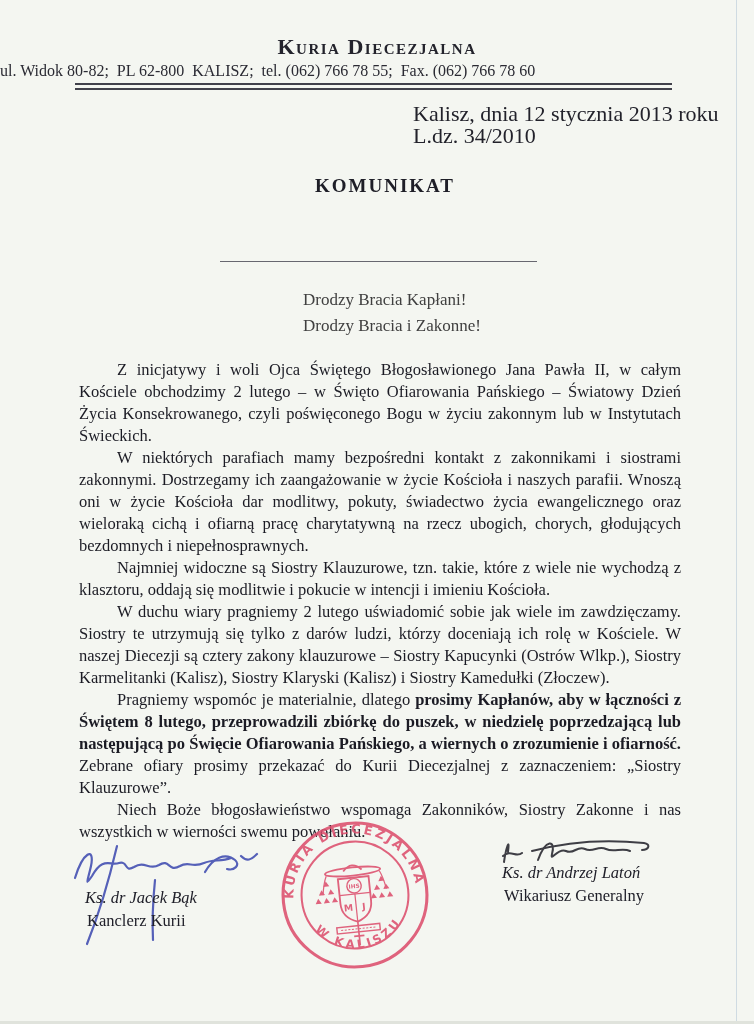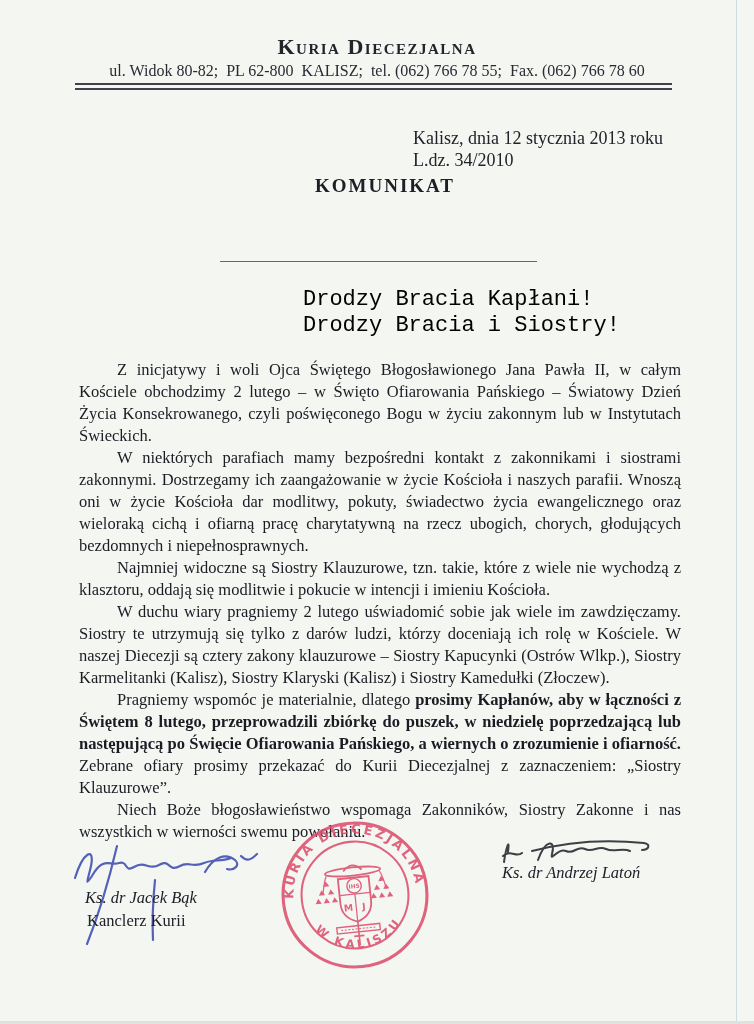--- a/index.html
+++ b/index.html
@@ -15,52 +15,52 @@
   
   .org-name {
     position:absolute; top:34px; left:0; width:100%;
     text-align:center;
     font-variant:small-caps;
     font-weight:bold; font-size:22px; letter-spacing:1.5px;
     color:#23232c;
   }
   .address-line {
     position:absolute; top:62px; left:0; width:100%;
-    text-align:center; font-size:16px; white-space:pre;
+    text-align:left; font-size:16px; white-space:pre;
     color:#2a2a33;
   }
   .letterhead-rule {
     position:absolute; top:83px; left:75px; width:597px; height:3px;
     border-top:2px solid #41414b; border-bottom:2px solid #41414b;
   }
   
   .dateline {
     position:absolute; top:103px; left:413px;
-    font-size:18px; line-height:22px; color:#22222b;margin-top:24px;
+    font-size:22px; line-height:22px; color:#22222b;
   }
   
   .letter-title {
     position:absolute; top:175px; left:0; width:100%;
     text-align:center; font-weight:bold; font-size:19px; letter-spacing:2px;
     color:#1e1e27;
     padding-left:8px;
   }
   .letter-subtitle {
     position:absolute; top:211px; left:0; width:100%;
     text-align:center; font-weight:bold; font-size:15.5px; letter-spacing:0.6px;
     color:#1e1e27;
   }
   .subtitle-rule {
     position:absolute; top:261px; left:220px; width:317px;
     border-top:1.5px solid #676770;
   }
   
   .salutation {
     position:absolute; top:287px; left:303px;
-    font-size:22px; line-height:26px; color:#000000;font-family:Liberation Mono, monospace;
+    font-size:17px; line-height:26px; color:#404040;
   }
   
   .letter-body {
     position:absolute; top:359px; left:79px; width:602px;
     font-size:16.5px; line-height:22px;
     text-align:justify; color:#1b1b24;
   }
   .letter-body p { margin:0; text-indent:38px;font-family:Liberation Serif, serif; }
   .letter-body strong { font-weight:bold; }
   
@@ -104,21 +104,21 @@
   <div class="dateline">
     <div>Kalisz, dnia 12 stycznia 2013 roku</div>
     <div>L.dz. 34/2010</div>
   </div>
 
   <div class="letter-title">KOMUNIKAT</div>
   <div class="subtitle-rule"></div>
 
   <div class="salutation">
     <div>Drodzy Bracia Kapłani!</div>
-    <div>Drodzy Bracia i Siostry!</div>
+    <div>Drodzy Bracia i Zakonne!</div>
   </div>
 
   <div class="letter-body">
     <p>Z inicjatywy i woli Ojca Świętego Błogosławionego Jana Pawła II, w całym Kościele obchodzimy 2 lutego – w Święto Ofiarowania Pańskiego – Światowy Dzień Życia Konsekrowanego, czyli poświęconego Bogu w życiu zakonnym lub w Instytutach Świeckich.</p>
     <p>W niektórych parafiach mamy bezpośredni kontakt z zakonnikami i siostrami zakonnymi. Dostrzegamy ich zaangażowanie w życie Kościoła i naszych parafii. Wnoszą oni w życie Kościoła dar modlitwy, pokuty, świadectwo życia ewangelicznego oraz wieloraką cichą i ofiarną pracę charytatywną na rzecz ubogich, chorych, głodujących bezdomnych i niepełnosprawnych.</p>
     <p>Najmniej widoczne są Siostry Klauzurowe, tzn. takie, które z wiele nie wychodzą z klasztoru, oddają się modlitwie i pokucie w intencji i imieniu Kościoła.</p>
     <p>W duchu wiary pragniemy 2 lutego uświadomić sobie jak wiele im zawdzięczamy. Siostry te utrzymują się tylko z darów ludzi, którzy doceniają ich rolę w Kościele. W naszej Diecezji są cztery zakony klauzurowe – Siostry Kapucynki (Ostrów Wlkp.), Siostry Karmelitanki (Kalisz), Siostry Klaryski (Kalisz) i Siostry Kamedułki (Złoczew).</p>
     <p><span>Pragniemy wspomóc je materialnie, dlatego </span><strong>prosimy Kapłanów, aby w łączności z Świętem 8 lutego, przeprowadzili zbiórkę do puszek, w niedzielę poprzedzającą lub następującą po Święcie Ofiarowania Pańskiego, a wiernych o zrozumienie i ofiarność.</strong><span> Zebrane ofiary prosimy przekazać do Kurii Diecezjalnej z zaznaczeniem: „Siostry Klauzurowe”.</span></p>
     <p>Niech Boże błogosławieństwo wspomaga Zakonników, Siostry Zakonne i nas wszystkich w wierności swemu powołaniu.</p>
   </div>
@@ -139,20 +139,21 @@
 
   <svg class="sig-svg dark" width="170" height="55" viewBox="0 0 170 55">
     <g fill="none" stroke="#2b2b33" stroke-width="2" stroke-linecap="round" opacity="0.9">
       <path d="M 10,42 C 12,28 16,16 14,32 M 9,36 C 17,29 22,38 28,33"></path>
       <path d="M 44,40 C 52,18 62,20 58,34 C 56,43 64,27 72,31 C 80,35 83,25 91,29 C 99,33 104,25 112,29 C 120,33 128,27 136,31"></path>
       <path d="M 38,31 C 72,22 112,19 150,23 C 157,24 155,30 148,30"></path>
     </g>
   </svg>
   <div class="sig-block sig-right">
     <div class="sig-name">Ks. dr Andrzej Latoń</div>
+    <div class="sig-title">Wikariusz Generalny</div>
   </div>
 
   <svg class="seal" viewBox="0 0 146 146">
     <defs>
       <path id="seal-arc-top" d="M 16.6,93.5 A 60,60 0 1 1 129.4,93.5"></path>
       <path id="seal-arc-bottom" d="M 33.2,106.4 A 52,52 0 0 0 112.8,106.4"></path>
     </defs>
     <g stroke="#dd4f6e" fill="none">
       <circle cx="73" cy="73" r="70" stroke-width="3"></circle>
       <circle cx="73" cy="73" r="52" stroke-width="2"></circle>

